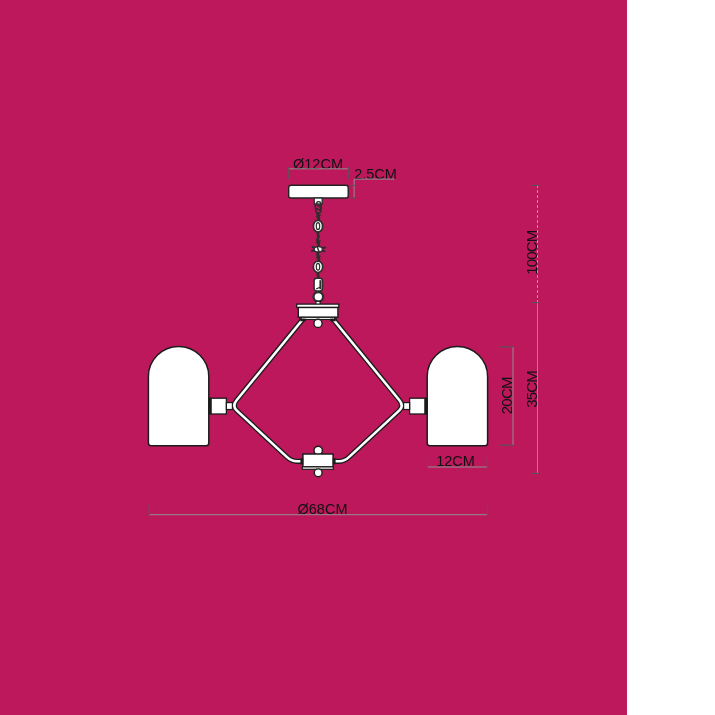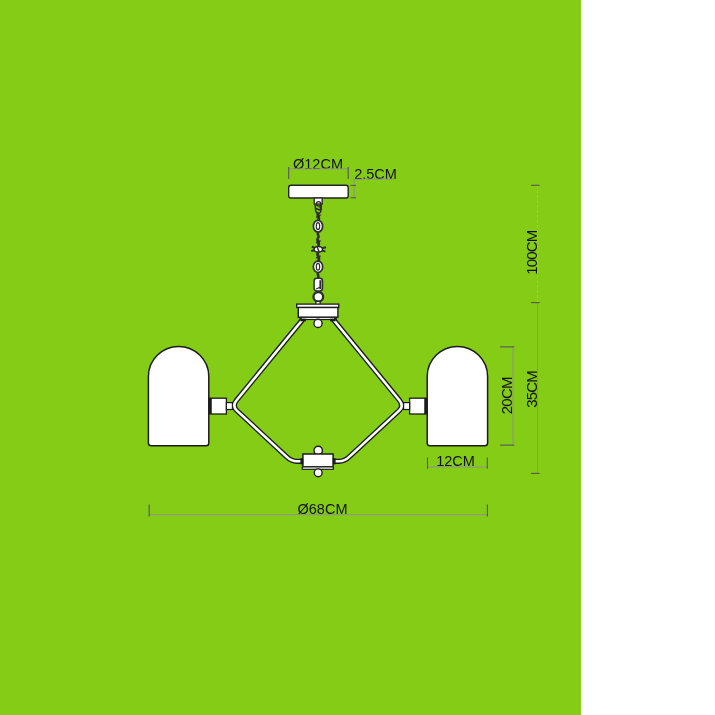--- a/index.html
+++ b/index.html
@@ -1,16 +1,16 @@
 <!DOCTYPE html>
 <html><head>
 <meta charset="utf-8">
 <style>
   html,body{margin:0;padding:0;background:#ffffff;}
-  #canvas{width:581px;height:715px;position:relative;background:#84cc16;}
+  #canvas{width:627px;height:715px;position:relative;background:#be185d;}
   svg{display:block;}
   text{font-family:"Liberation Sans", sans-serif;fill:#111111;}
 </style>
 </head>
 <body>
 <div id="canvas">
 <svg width="715" height="715" viewBox="0 0 715 715">
 
 <text x="318" y="169" font-size="14.5" text-anchor="middle">Ø12CM</text>
 

